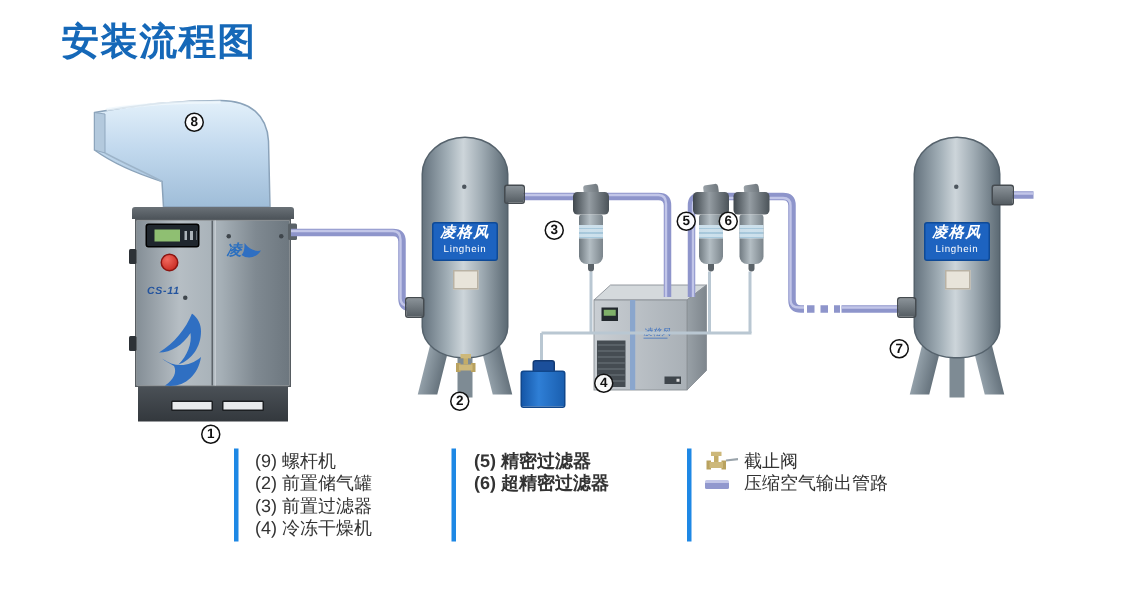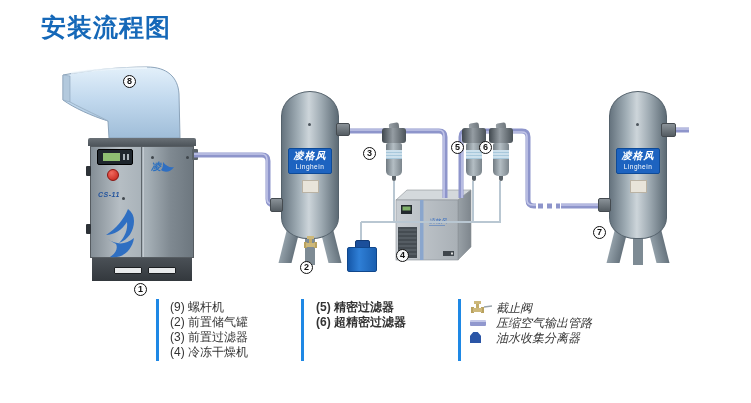--- a/index.html
+++ b/index.html
@@ -70,21 +70,21 @@
 
   
   .marker { position:absolute; width:13px; height:13px; border-radius:50%; border:1px solid #111;
     background:rgba(255,255,255,.95); color:#111; font-size:9px; font-weight:700;
     line-height:11px; text-align:center; }
 
   
   .lg-divider { position:absolute; top:299px; width:3px; height:62px; background:#1e88e5; }
   .lg-col { position:absolute; top:300px; font-size:12px; color:#333; }
   .lg-row { height:15px; line-height:15px; white-space:nowrap; }
-  .lg-row3 { display:flex; height:15px;font-style:italic; }
+  .lg-row3 { display:flex; align-items:center; height:15px; }
   .lg-ico { width:26px; display:flex; align-items:center; }
   .lg-lab { font-size:12px; color:#333; white-space:nowrap; }
   .swatch-air { width:16px; height:6px; border-radius:1px; background:linear-gradient(180deg,#c3c7e8 0 2px,#9198ce 2px 100%); }
   .swatch-drain { width:16px; height:3px; background:#b2c2ce; }
   .sep-ico { width:11px; height:11px; background:#2a55a6; clip-path:polygon(30% 0,70% 0,100% 35%,100% 100%,0 100%,0 35%); }
 
   .footer-note { position:absolute; left:183px; top:375px; font-size:14px; color:#222; letter-spacing:1px; }
 </style>
 </head>
 <body>
@@ -307,22 +307,16 @@
         </svg>
       </span>
       <span class="lg-lab">截止阀</span>
     </div>
     <div class="lg-row3">
       <span class="lg-ico">
           <span class="swatch-air"></span>
         </span>
       <span class="lg-lab">压缩空气输出管路</span>
     </div>
-    <div class="lg-row3">
-      <span class="lg-ico">
-          <span class="sep-ico"></span>
-        </span>
-      <span class="lg-lab">油水收集分离器</span>
-    </div>
   </div>
 
 
 </div>
 
 </body></html>

